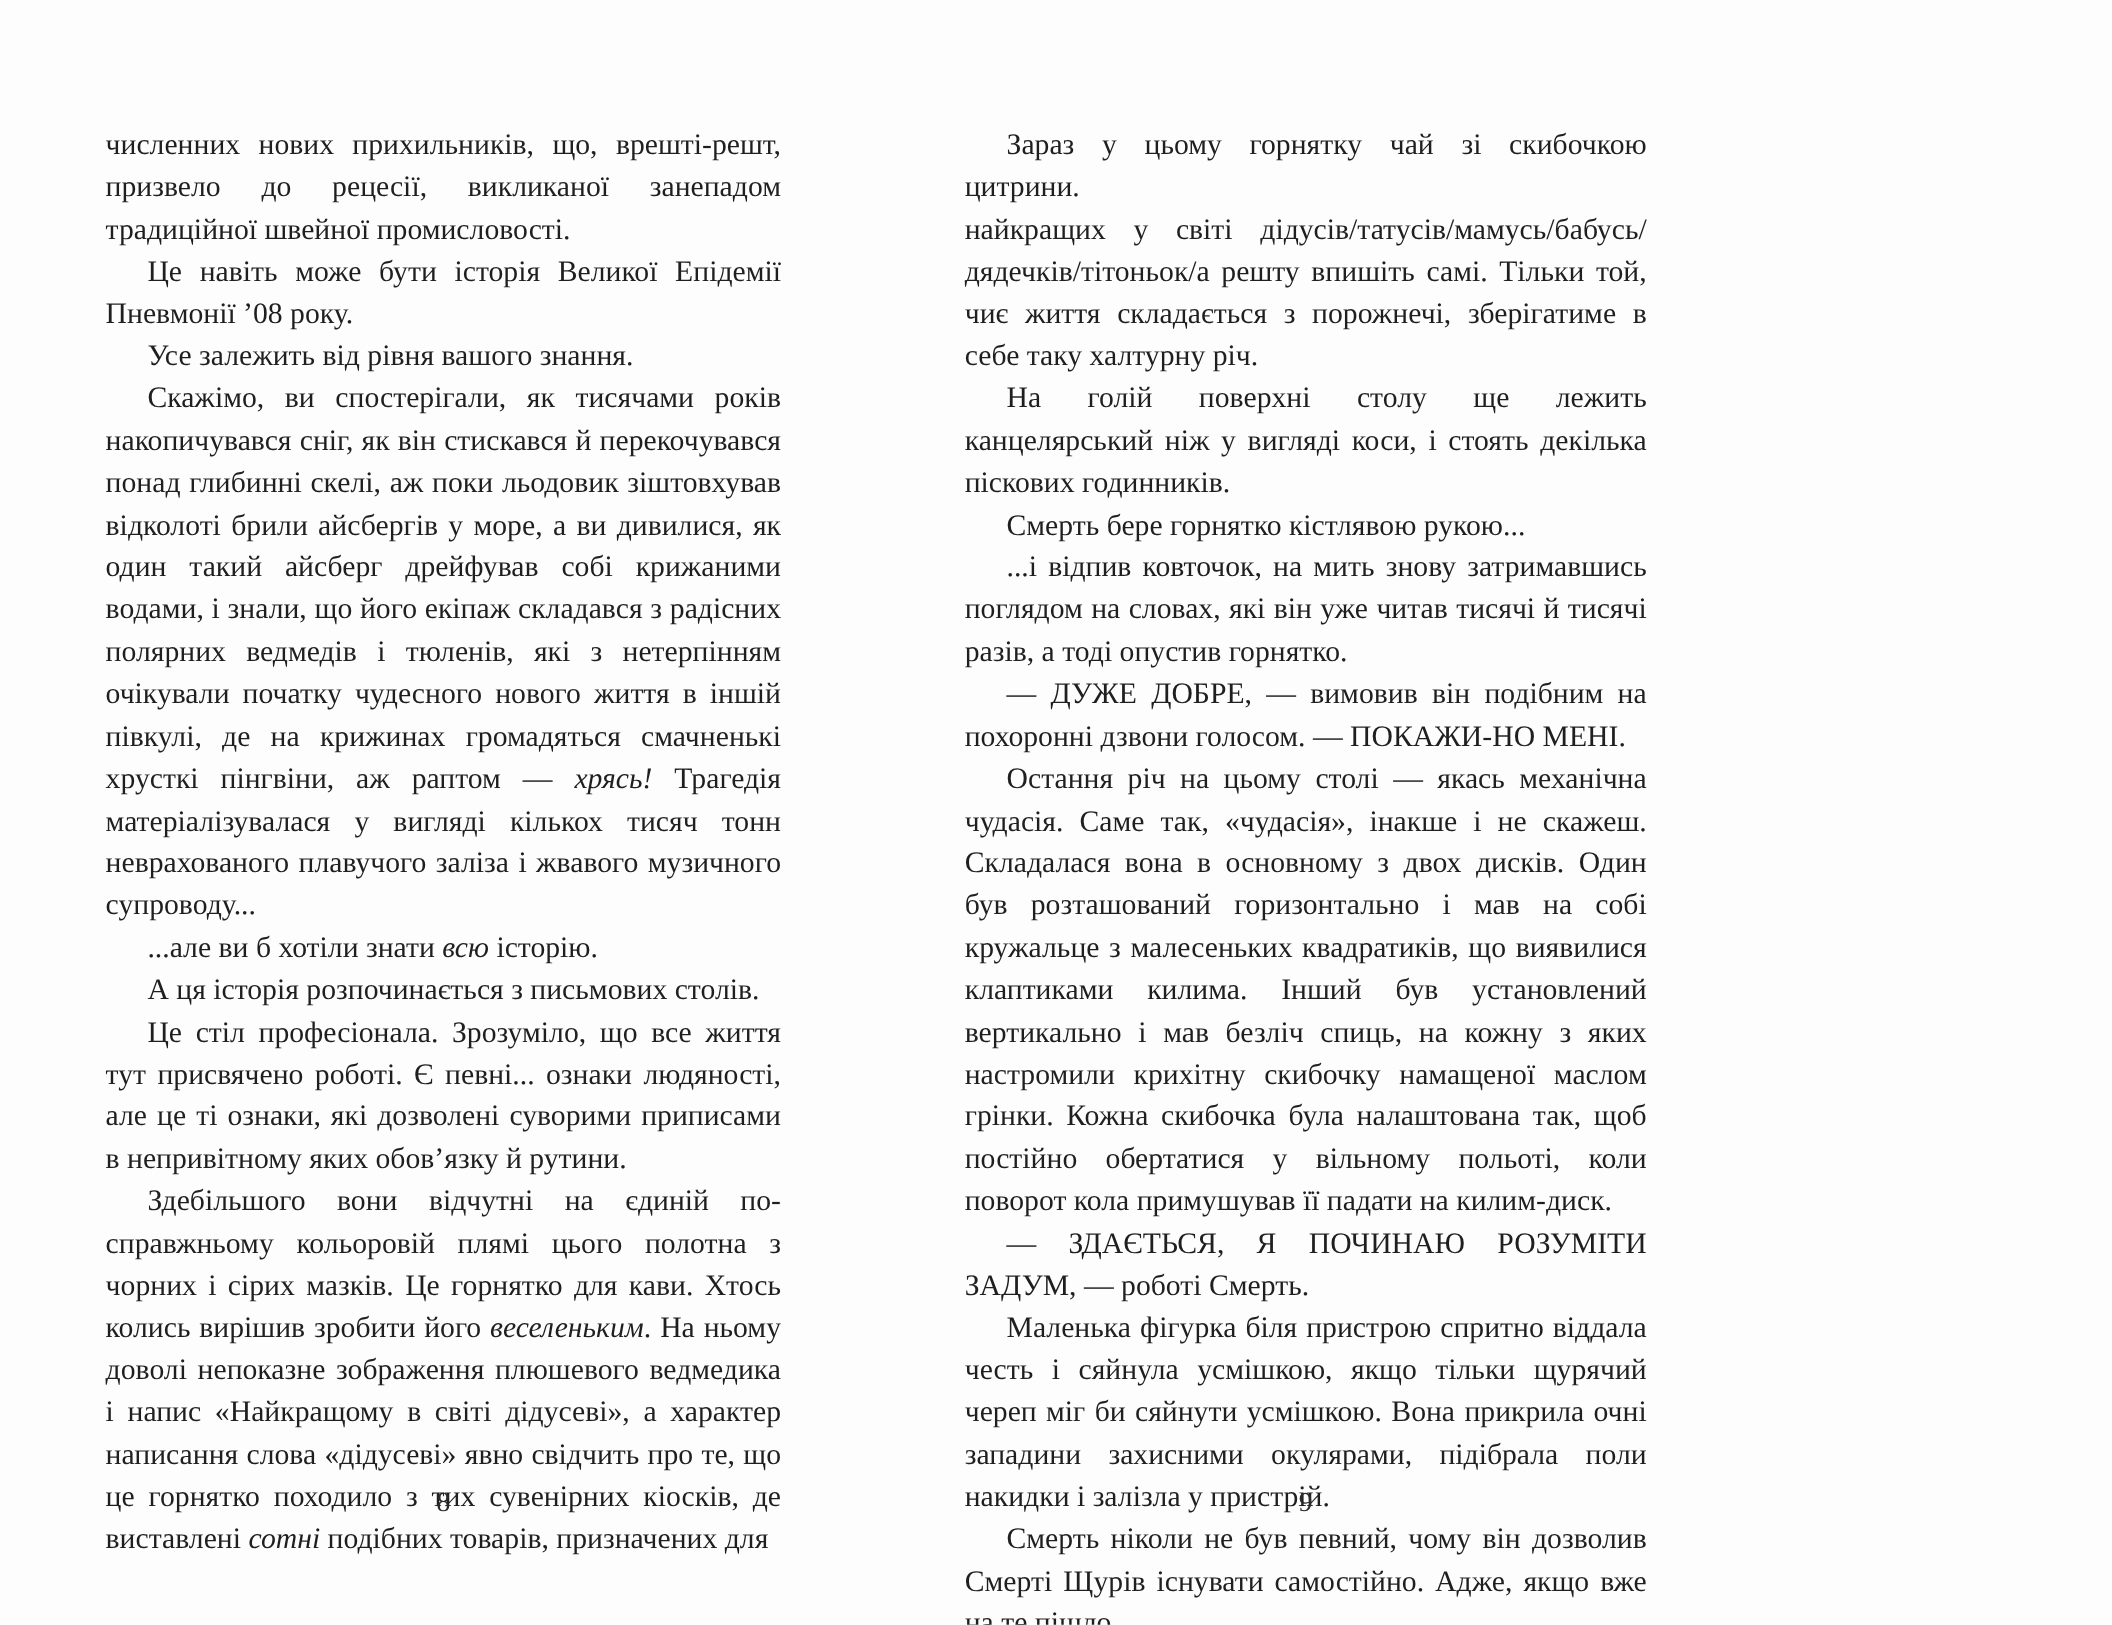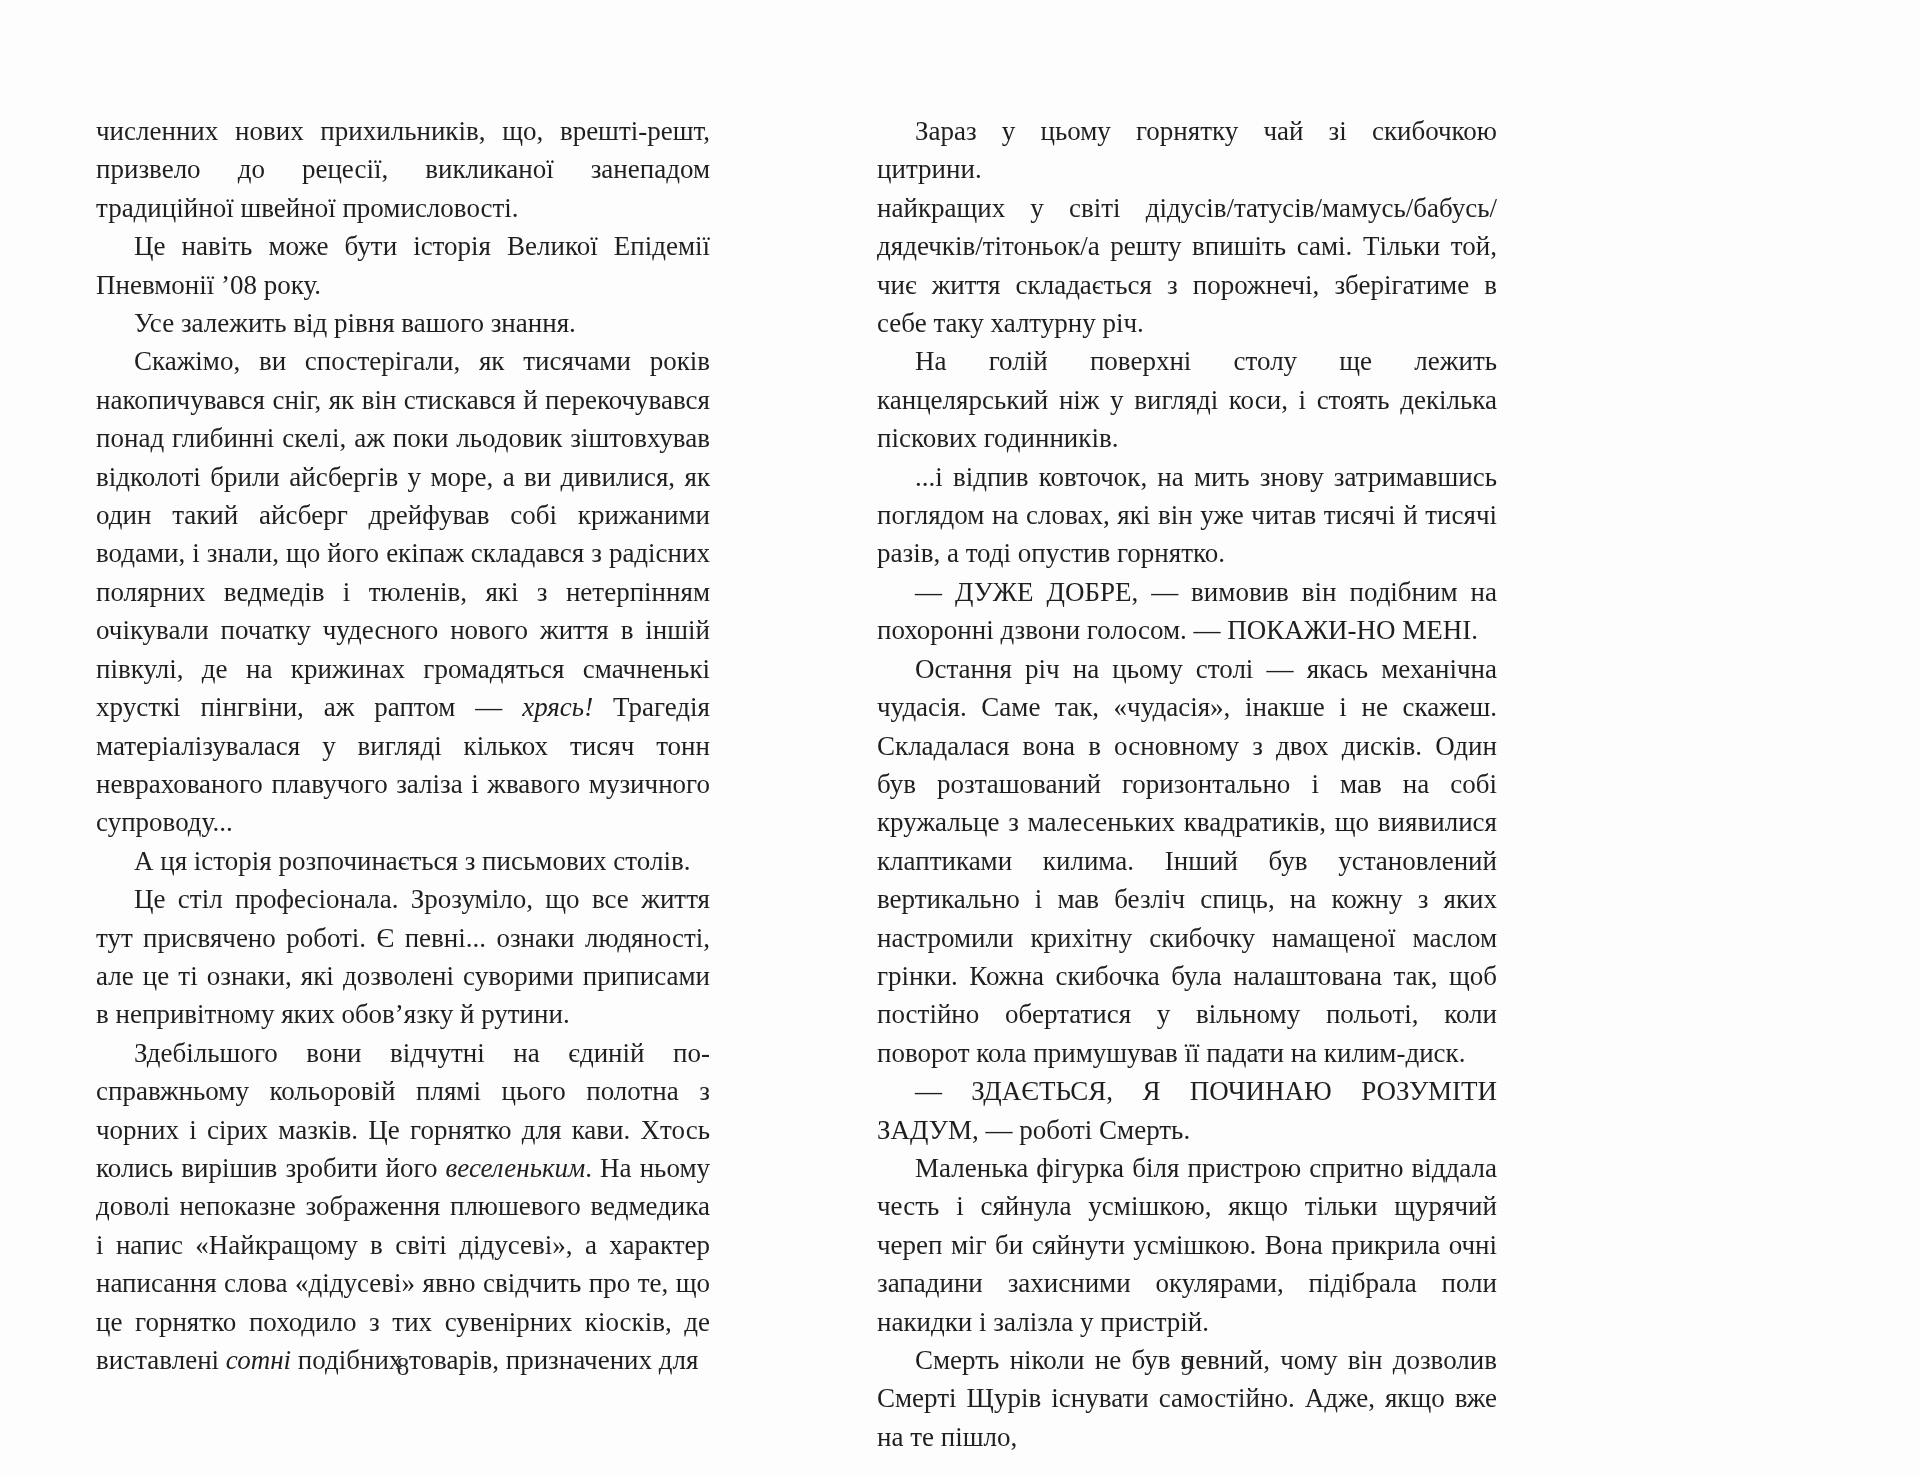--- a/index.html
+++ b/index.html
@@ -43,29 +43,31 @@
 </head>
 <body style="background: rgb(253, 253, 253); color: rgb(31, 31, 31);">
 
 <div class="spread">
 
   <div class="page-text left">
       <p class="para no-indent"><span>численних нових прихильників, що, врешті-решт, призвело до рецесії, викликаної занепадом традиційної швейної промисловості.</span></p>
       <p class="para"><span>Це навіть може бути історія Великої Епідемії Пневмонії ’08 року.</span></p>
       <p class="para"><span>Усе залежить від рівня вашого знання.</span></p>
       <p class="para"><span>Скажімо, ви спостерігали, як тисячами років накопичувався сніг, як він стискався й перекочувався понад глибинні скелі, аж поки льодовик зіштовхував відколоті брили айсбергів у море, а ви дивилися, як один такий айсберг дрейфував собі крижаними водами, і знали, що його екіпаж складався з радісних полярних ведмедів і тюленів, які з нетерпінням очікували початку чудесного нового життя в іншій півкулі, де на крижинах громадяться смачненькі хрусткі пінгвіни, аж раптом — </span><em>хрясь!</em><span> Трагедія матеріалізувалася у вигляді кількох тисяч тонн неврахованого плавучого заліза і жвавого музичного супроводу...</span></p>
+      <p class="para"><span>...але ви б хотіли знати </span><em>всю</em><span> історію.</span></p>
       <p class="para"><span>А ця історія розпочинається з письмових столів.</span></p>
       <p class="para"><span>Це стіл професіонала. Зрозуміло, що все життя тут присвячено роботі. Є певні... ознаки людяності, але це ті ознаки, які дозволені суворими приписами в непривітному яких обов’язку й рутини.</span></p>
       <p class="para"><span>Здебільшого вони відчутні на єдиній по-справжньому кольоровій плямі цього полотна з чорних і сірих мазків. Це горнятко для кави. Хтось колись вирішив зробити його </span><em>веселеньким</em><span>. На ньому доволі непоказне зображення плюшевого ведмедика і напис «Найкращому в світі дідусеві», а характер написання слова «дідусеві» явно свідчить про те, що це горнятко походило з тих сувенірних кіосків, де виставлені </span><em>сотні</em><span> подібних товарів, призначених для</span></p>
     </div>
 
   <div class="page-text right">
       <p class="para"><span>Зараз у цьому горнятку чай зі скибочкою цитрини.</span></p>
       <p class="para no-indent"><span>найкращих у світі дідусів/татусів/мамусь/бабусь/дядечків/тітоньок/а решту впишіть самі. Тільки той, чиє життя складається з порожнечі, зберігатиме в себе таку халтурну річ.</span></p>
       <p class="para"><span>На голій поверхні столу ще лежить канцелярський ніж у вигляді коси, і стоять декілька піскових годинників.</span></p>
+      <p class="para"><span>Смерть бере горнятко кістлявою рукою...</span></p>
       <p class="para"><span>...і відпив ковточок, на мить знову затримавшись поглядом на словах, які він уже читав тисячі й тисячі разів, а тоді опустив горнятко.</span></p>
       <p class="para"><span>— ДУЖЕ ДОБРЕ, — вимовив він подібним на похоронні дзвони голосом. — ПОКАЖИ-НО МЕНІ.</span></p>
       <p class="para"><span>Остання річ на цьому столі — якась механічна чудасія. Саме так, «чудасія», інакше і не скажеш. Складалася вона в основному з двох дисків. Один був розташований горизонтально і мав на собі кружальце з малесеньких квадратиків, що виявилися клаптиками килима. Інший був установлений вертикально і мав безліч спиць, на кожну з яких настромили крихітну скибочку намащеної маслом грінки. Кожна скибочка була налаштована так, щоб постійно обертатися у вільному польоті, коли поворот кола примушував її падати на килим-диск.</span></p>
       <p class="para"><span>— ЗДАЄТЬСЯ, Я ПОЧИНАЮ РОЗУМІТИ ЗАДУМ, — роботі Смерть.</span></p>
       <p class="para"><span>Маленька фігурка біля пристрою спритно віддала честь і сяйнула усмішкою, якщо тільки щурячий череп міг би сяйнути усмішкою. Вона прикрила очні западини захисними окулярами, підібрала поли накидки і залізла у пристрій.</span></p>
       <p class="para"><span>Смерть ніколи не був певний, чому він дозволив Смерті Щурів існувати самостійно. Адже, якщо вже на те пішло,</span></p>
     </div>
 
   <div class="page-number left">8</div>
 

